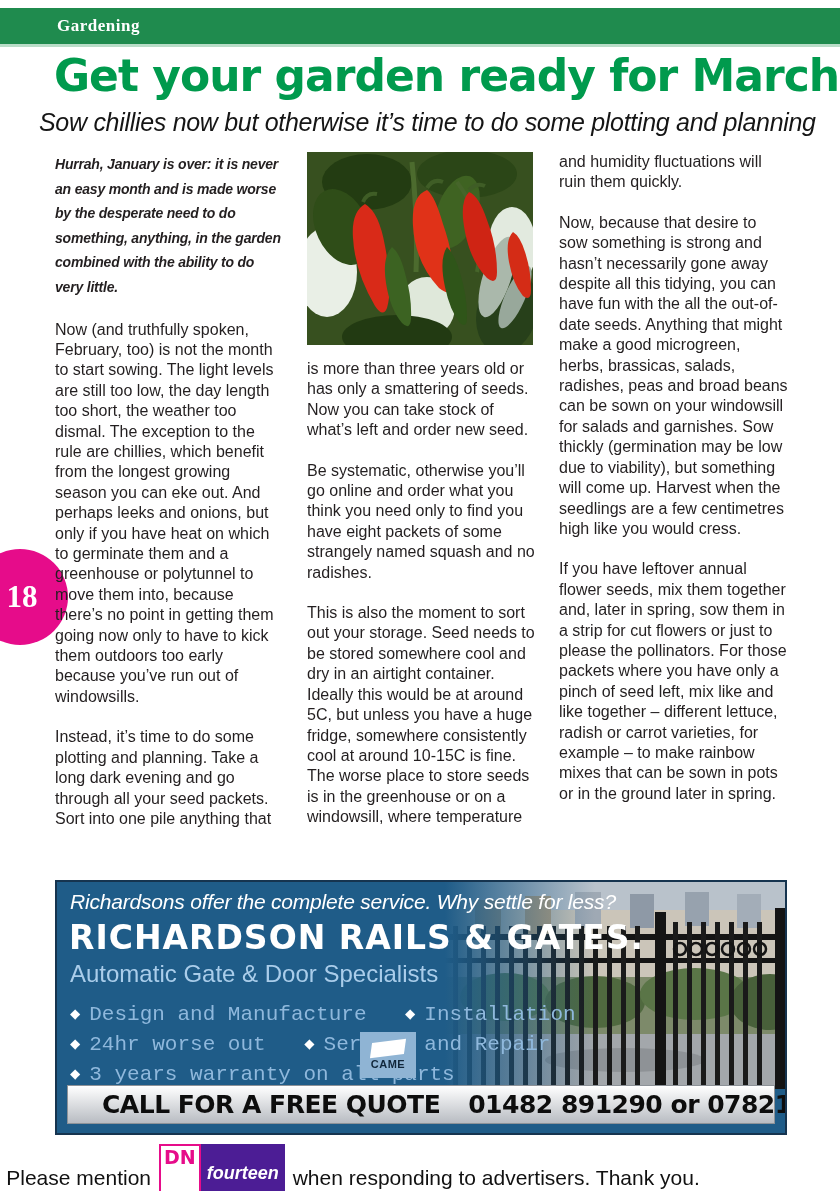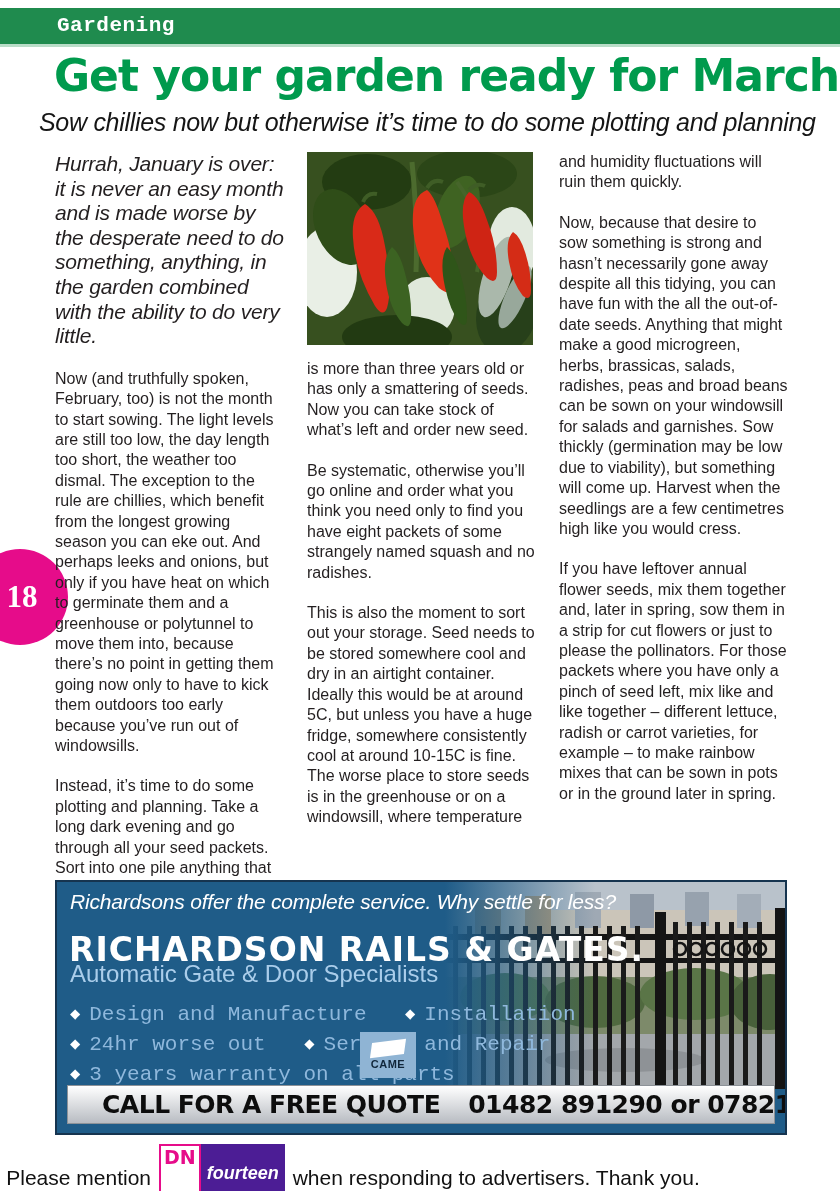--- a/index.html
+++ b/index.html
@@ -6,64 +6,64 @@
   body{
     width:840px;height:1191px;position:relative;background:#ffffff;
     font-family:"Liberation Sans", sans-serif;color:#231f20;overflow:hidden;
   }
   
   .topbar{
     position:absolute;top:8px;left:0;width:840px;height:36px;
     background:#1f8b4e;border-bottom:3px solid #b9ddc8;box-sizing:content-box;
   }
   .topbar .section-label{
-    color:#ffffff;font-weight:bold;font-size:21px;line-height:36px;
-    margin-left:57px;letter-spacing:.5px;font-family:Liberation Mono, monospace;
+    color:#ffffff;font-weight:bold;font-size:17px;line-height:36px;
+    margin-left:57px;letter-spacing:.5px;font-family:Liberation Serif, serif;
   }
   .page-title{
     position:absolute;left:54px;top:50px;margin:0;
     color:#009a4d;font-size:44px;font-weight:bold;letter-spacing:-1px;
     font-family:"DejaVu Sans", sans-serif;white-space:nowrap;
   }
   .page-subtitle{
     position:absolute;left:39px;top:108px;margin:0;
     font-style:italic;font-size:25px;color:#151515;letter-spacing:-.3px;white-space:nowrap;
   }
   
   .col{
     position:absolute;top:152px;width:230px;font-size:16px;line-height:20.4px;
     color:#231f20;text-align:left;
   }
   .col p{margin:0 0 20px 0;}
   .col-1{left:55px;}
   .col-2{left:307px;}
   .col-3{left:559px;}
   .intro{
-    font-weight:normal;font-style:italic;font-size:21px;line-height:24.6px;
+    font-weight:bold;font-style:italic;font-size:14px;line-height:24.6px;
     margin:0 0 22px 0;letter-spacing:-.2px;
   }
   .chilli-photo{display:block;width:226px;height:193px;margin-bottom:14px;}
   
   .page-num{
     position:absolute;left:-28px;top:549px;width:96px;height:96px;border-radius:50%;
     background:#e60c8a;color:#ffffff;display:flex;align-items:center;justify-content:center;
     font-family:"Liberation Serif", serif;font-weight:bold;font-size:31px;padding-left:4px;box-sizing:border-box;
   }
   
   .advert{
     position:absolute;left:55px;top:880px;width:732px;height:255px;
     background:#1f5c88;border:2px solid #16344f;box-sizing:border-box;overflow:hidden;
   }
   .ad-photo{position:absolute;top:0;right:0;width:340px;height:207px;}
   .ad-tagline{
     position:absolute;left:13px;top:8px;margin:0;color:#ffffff;font-style:italic;
     font-size:21px;letter-spacing:-.2px;white-space:nowrap;
   }
   .ad-name{
-    position:absolute;left:12px;top:48px;margin:0;color:#ffffff;font-weight:bold;
+    position:absolute;left:12px;top:36px;margin:0;color:#ffffff;font-weight:bold;
     font-size:33px;letter-spacing:1px;font-family:"DejaVu Sans", sans-serif;white-space:nowrap;
   }
   .ad-sub{
     position:absolute;left:13px;top:78px;margin:0;color:#aacdea;font-size:24px;white-space:nowrap;
   }
   .ad-bullets{position:absolute;left:13px;top:118px;font-size:21px;color:#8fb8dc;font-family:Liberation Mono, monospace;}
   .ad-bullet-row{height:30px;line-height:30px;white-space:nowrap;}
   .ad-bullet-row .item{margin-right:26px;}
   .diamond{color:#ffffff;font-size:17px;margin-right:9px;position:relative;top:-1px;}
   .came-logo{

